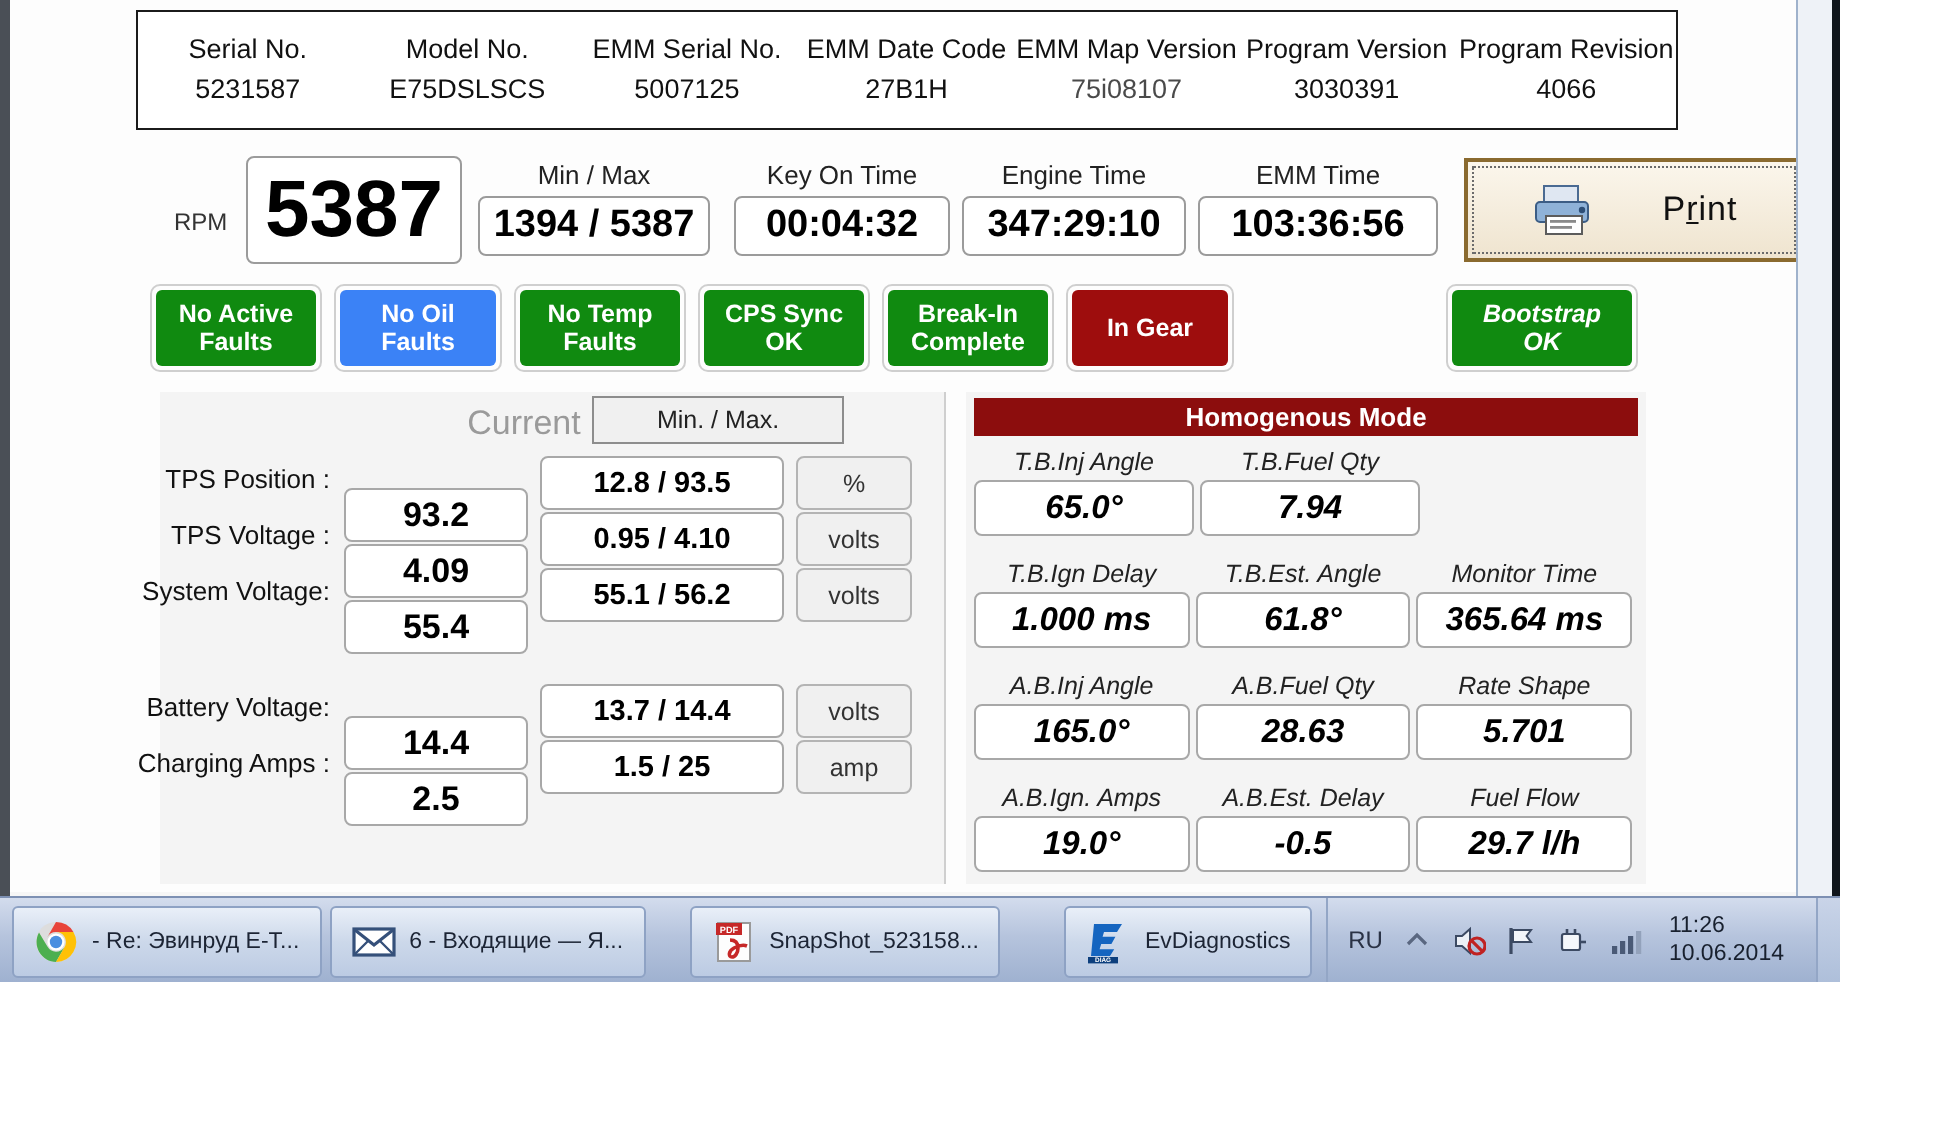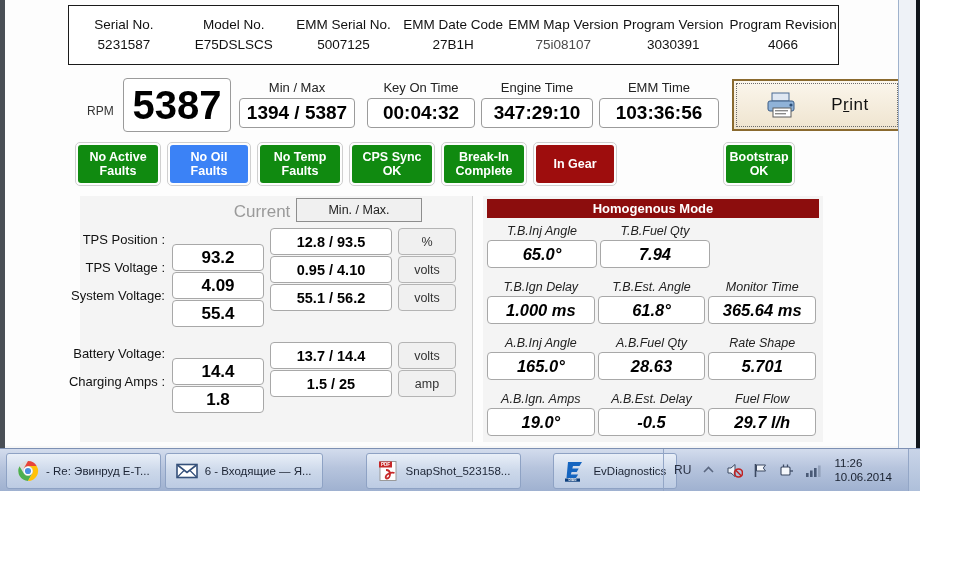--- a/index.html
+++ b/index.html
@@ -197,21 +197,21 @@
         </div>
         <div class="status-btn st-green" style="left: 274px; width: 86px;">
           <div class="status-inner" style="background: rgb(16, 138, 16);">CPS Sync<br>OK</div>
         </div>
         <div class="status-btn st-green" style="left: 366px; width: 86px;">
           <div class="status-inner" style="background: rgb(16, 138, 16);">Break-In<br>Complete</div>
         </div>
         <div class="status-btn st-red" style="left: 458px; width: 84px;">
           <div class="status-inner" style="background: rgb(158, 13, 13);">In Gear</div>
         </div>
-        <div class="status-btn st-green" style="left: 648px; width: 72px;">
+        <div class="status-btn st-green" style="left: 648px; width: 96px; font-style: italic;">
           <div class="status-inner" style="background: rgb(16, 138, 16);">Bootstrap<br>OK</div>
         </div>
       </div>
 
     <div id="left-panel">
       <div id="col-current">Current</div>
       <div id="btn-minmax">Min. / Max.</div>
     <div class="drow" style="top: 32px;">
           <div class="dlabel">TPS Position :</div>
           <div class="dcur">93.2</div>
@@ -231,21 +231,21 @@
           <div class="dunit">volts</div>
         </div>
         <div class="drow" style="top: 146px;">
           <div class="dlabel">Battery Voltage:</div>
           <div class="dcur">14.4</div>
           <div class="dmm">13.7 / 14.4</div>
           <div class="dunit">volts</div>
         </div>
         <div class="drow" style="top: 174px;">
           <div class="dlabel">Charging Amps :</div>
-          <div class="dcur">1.8</div>
+          <div class="dcur">2.5</div>
           <div class="dmm">1.5 / 25</div>
           <div class="dunit">amp</div>
         </div>
       </div>
 
     <div id="right-panel">
       <div id="mode-title">Homogenous Mode</div>
     <div class="rgrid" style="top: 26px;">
           <div class="rcell">
             <div class="rcap">T.B.Inj Angle</div>
@@ -334,21 +334,21 @@
         <span class="tb-text">- Re: Эвинруд E-T...</span>
       </div>
       <div class="tb-item">
         <span class="tb-ico"><svg viewBox="0 0 22 22" width="22" height="22">
             <rect x="1" y="4.5" width="20" height="13" fill="#fff" stroke="#35507a" stroke-width="1.6"></rect>
             <path d="M1.5 5 L11 12.5 L20.5 5" fill="none" stroke="#35507a" stroke-width="1.6"></path>
             <path d="M1.5 17 L8 10.5 M20.5 17 L14 10.5" stroke="#35507a" stroke-width="1.2" fill="none"></path>
           </svg></span>
         <span class="tb-text">6 - Входящие — Я...</span>
       </div>
-      <div class="tb-item" style="margin-left: 39px;">
+      <div class="tb-item" style="margin-left: 18px;">
         <span class="tb-ico"><svg viewBox="0 0 22 22" width="22" height="22">
             <rect x="3" y="1.5" width="16" height="19" fill="#fdfdfd" stroke="#9a9a9a"></rect>
             <rect x="2" y="1.5" width="13" height="6" fill="#c62828"></rect>
             <text x="8.5" y="6.3" font-size="4.6" fill="#fff" text-anchor="middle" font-family="sans-serif" font-weight="bold">PDF</text>
             <path d="M9 10 c3 0 4 1.5 4 4 c0 2.5-1.5 4.5-3 4.5 c-2 0-1.8-3 1-4.5 c2.5-1.3 5-1.6 6.5-1" fill="none" stroke="#c62828" stroke-width="1.8"></path>
           </svg></span>
         <span class="tb-text">SnapShot_523158...</span>
       </div>
       <div class="tb-item" style="margin-left: 28px;">
         <span class="tb-ico"><svg viewBox="0 0 22 22" width="22" height="22">

